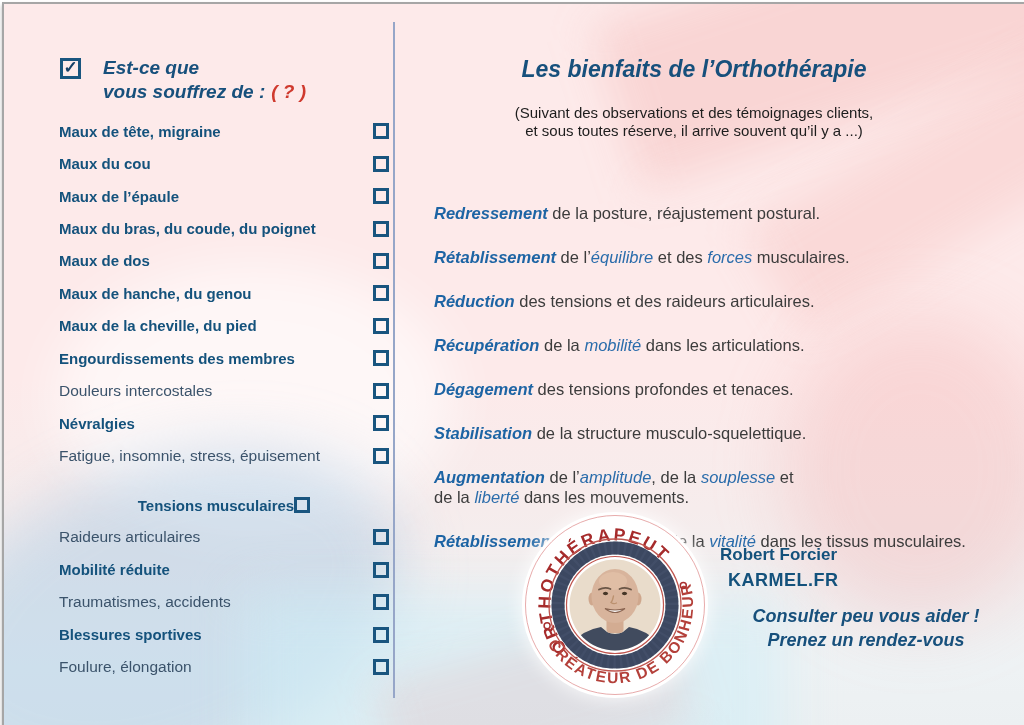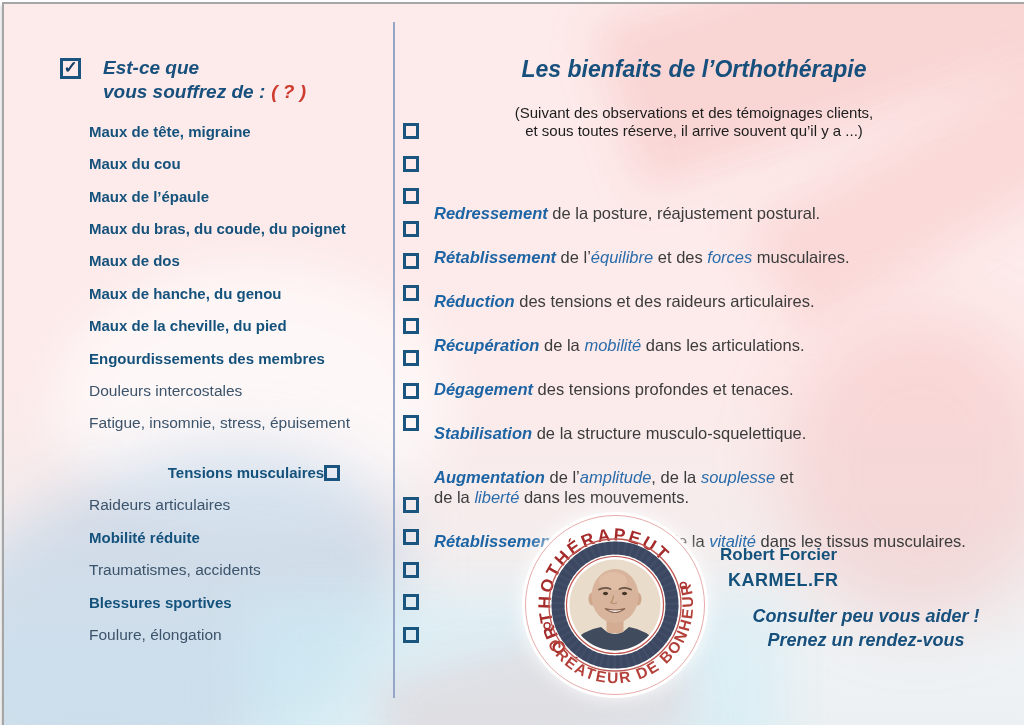--- a/index.html
+++ b/index.html
@@ -24,21 +24,21 @@
   
   .lc-header{position:absolute;left:56px;top:52px;display:flex;align-items:flex-start;}
   .hdr-check{
     width:15px;height:15px;border:3px solid #19557f;color:#153f66;
     font-size:17px;line-height:14px;font-weight:bold;text-align:center;margin-top:2px;
     background:transparent;
   }
   .hdr-text{margin-left:22px;font-size:19px;font-weight:bold;font-style:italic;color:#17507c;line-height:24px;white-space:nowrap;}
   .hdr-q{color:#cf3a2e;margin-left:6px;}
 
-  .symptom-list{position:absolute;left:55px;top:111px;width:330px;margin-left:30px;}
+  .symptom-list{position:absolute;left:55px;top:111px;width:330px;}
   .symptom-row{height:32.45px;display:flex;justify-content:space-between;align-items:center;}
   .symptom-row.gap{margin-top:17px;justify-content:center;}
   .symptom-label{font-size:15px;white-space:nowrap;}
   .symptom-label.b{font-weight:bold;color:#14527c;}
   .symptom-label.r{font-weight:normal;color:#3b536b;font-size:15.5px;}
   .cb{width:10px;height:10px;border:3px solid #19557f;flex:0 0 auto;background:transparent;}
 
   
   .rc-title{position:absolute;left:400px;top:52px;width:580px;text-align:center;
     font-size:23px;font-weight:bold;font-style:italic;color:#17507c;}
@@ -112,20 +112,24 @@
       <div class="symptom-row">
         <span class="symptom-label b">Maux de la cheville, du pied</span>
         <span class="cb"></span>
       </div>
       <div class="symptom-row">
         <span class="symptom-label b">Engourdissements des membres</span>
         <span class="cb"></span>
       </div>
       <div class="symptom-row">
         <span class="symptom-label r">Douleurs intercostales</span>
+        <span class="cb"></span>
+      </div>
+      <div class="symptom-row">
+        <span class="symptom-label b">Névralgies</span>
         <span class="cb"></span>
       </div>
       <div class="symptom-row">
         <span class="symptom-label r">Fatigue, insomnie, stress, épuisement</span>
         <span class="cb"></span>
       </div>
       <div class="symptom-row gap">
         <span class="symptom-label b">Tensions musculaires</span>
         <span class="cb"></span>
       </div>

